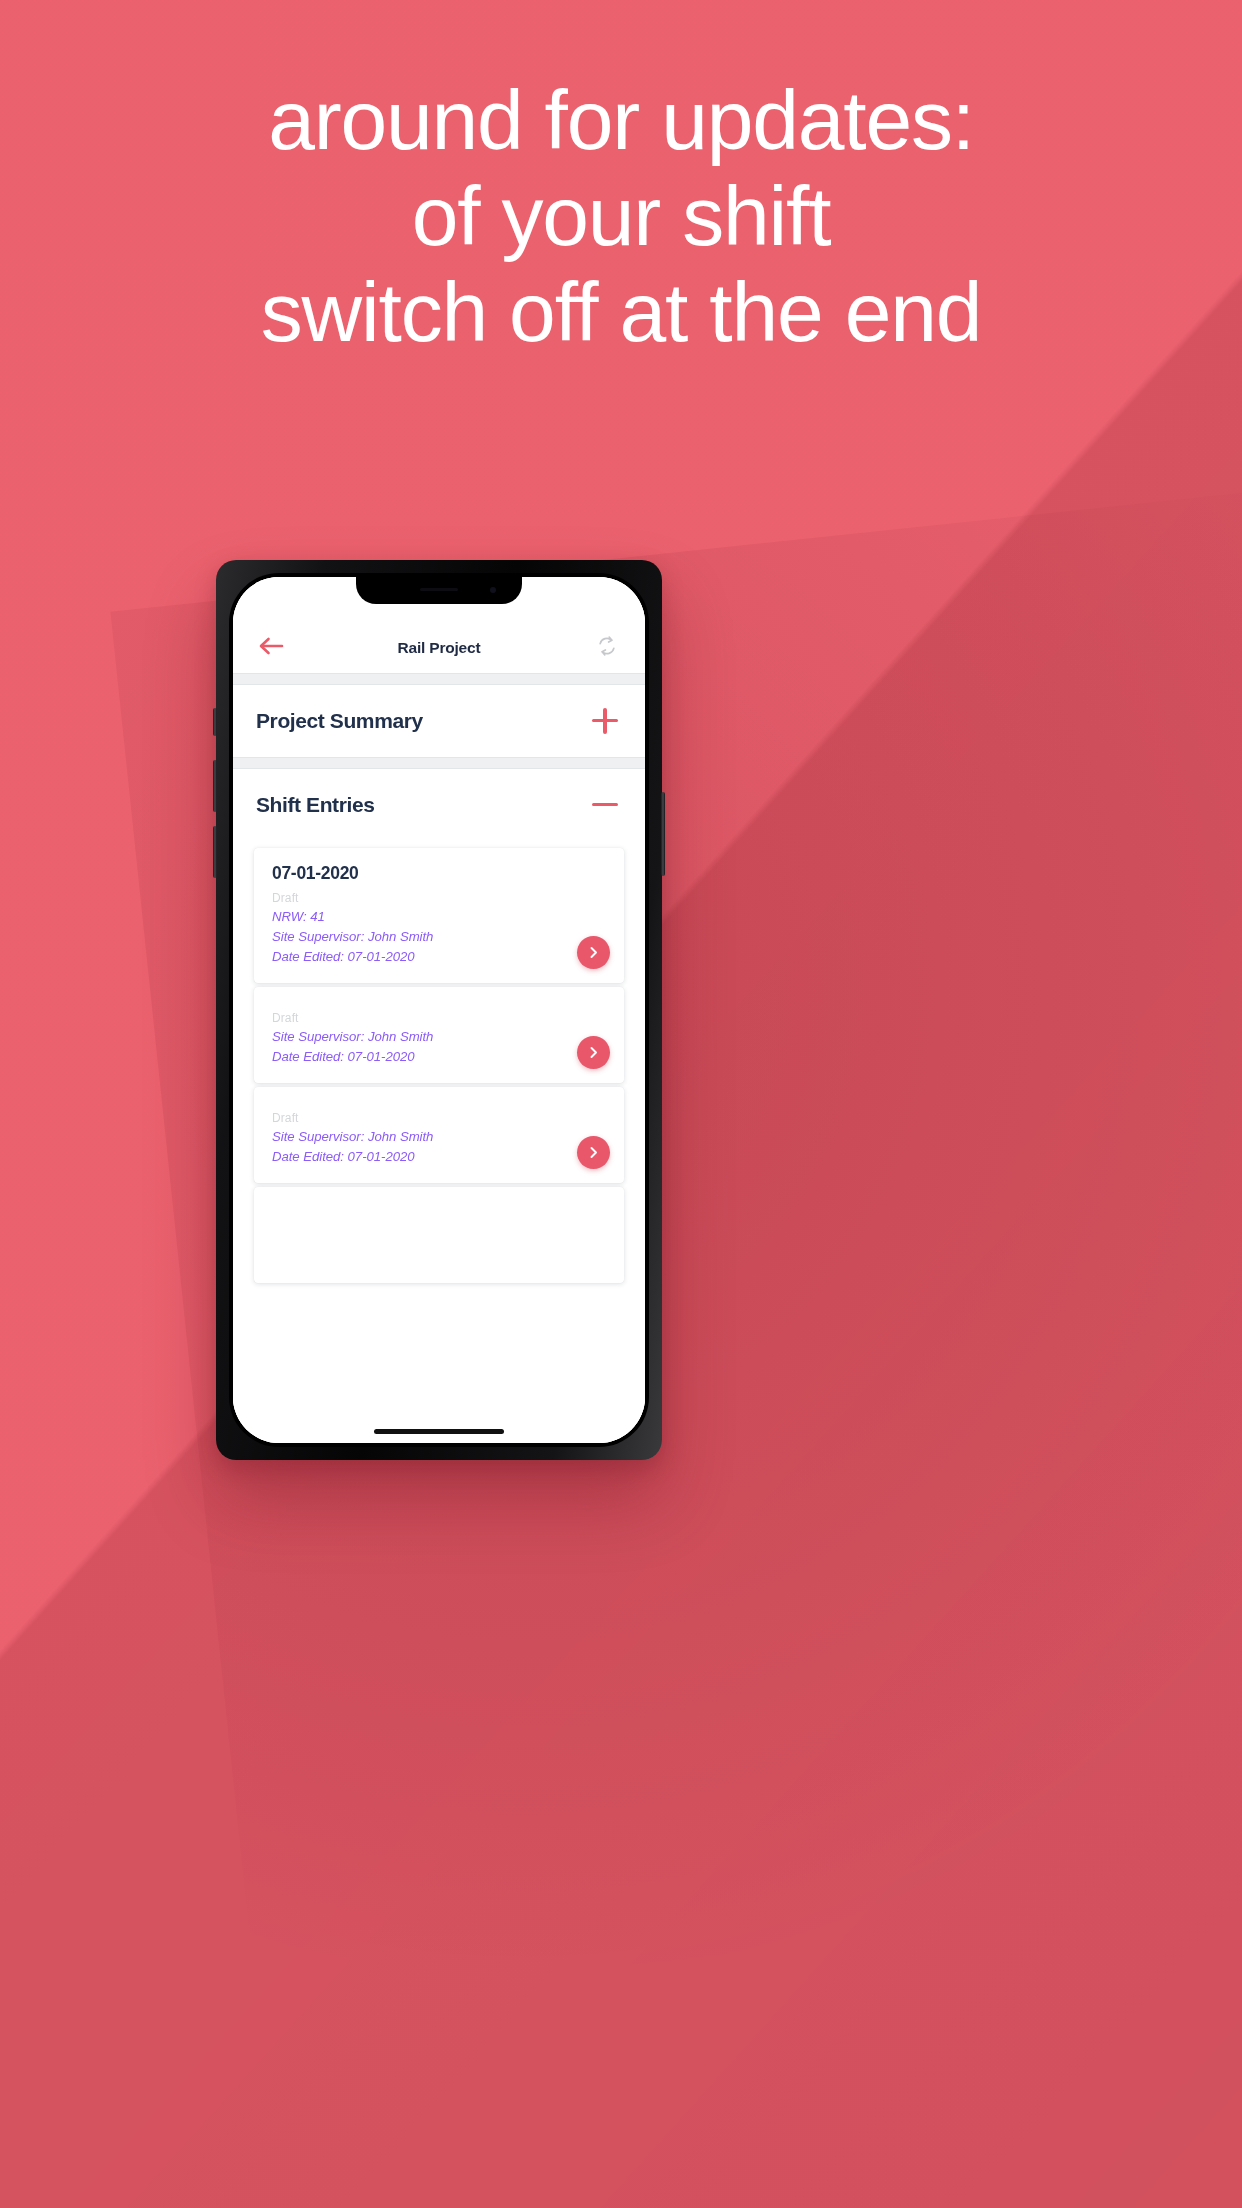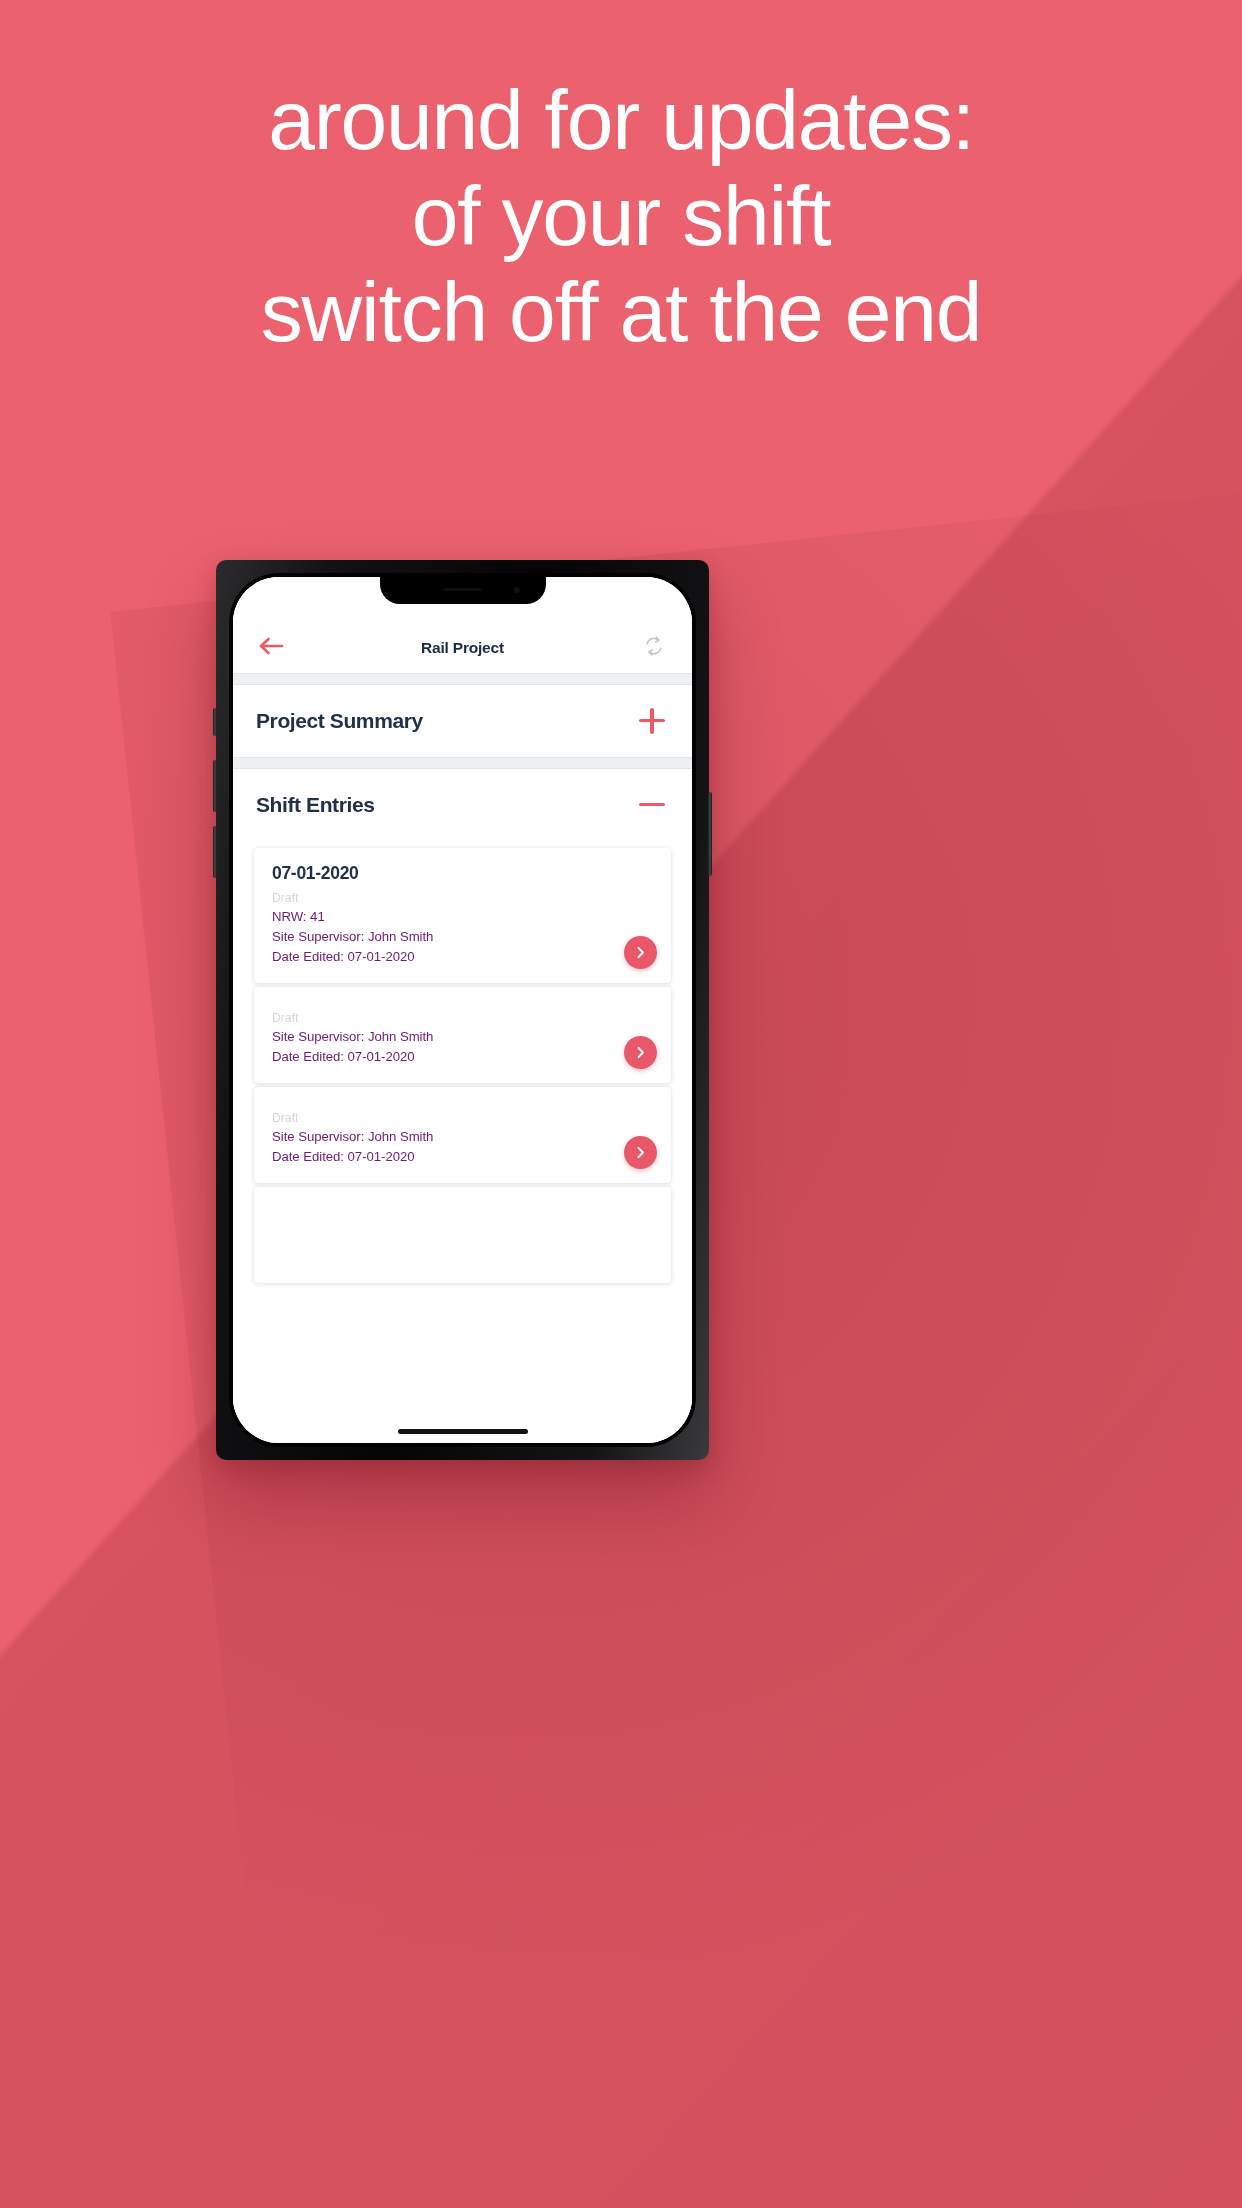--- a/index.html
+++ b/index.html
@@ -59,23 +59,23 @@
     letter-spacing: -1.2px;
     padding: 0 80px;
   }
   #headline .hl-line { display: block; white-space: nowrap; }
 
   
   #phone {
     position: absolute;
     left: 216px;
     top: 560px;
-    width: 493px;
+    width: 446px;
     height: 900px;
-    border-radius: 10px;
+    border-radius: 20px;
     background: linear-gradient(100deg, #2b2b2d 0%, #121214 18%, #050506 50%, #141416 82%, #3a3a3d 100%);
     box-shadow:
       0 40px 70px rgba(95,10,25,0.30),
       0 8px 22px rgba(95,10,25,0.22);
     padding: 13px;
   }
   #phone-inner-bezel {
     width: 100%;
     height: 100%;
     border-radius: 50px;
@@ -255,23 +255,24 @@
   }
   .card-status {
     font-size: 12px;
     color: #d4d7da;
     font-weight: 400;
     margin-bottom: 2px;
     letter-spacing: 0.1px;
   }
   .card-line {
     font-size: 13.2px;
-    color: #701a75;
+    color: #8b5cf6;
     line-height: 20px;
     letter-spacing: -0.05px;
+    font-style: italic;
   }
   .card-chevron {
     position: absolute;
     right: 14px;
     bottom: 14px;
     width: 33px;
     height: 33px;
     border-radius: 50%;
     background: #e8576a;
     display: flex;

